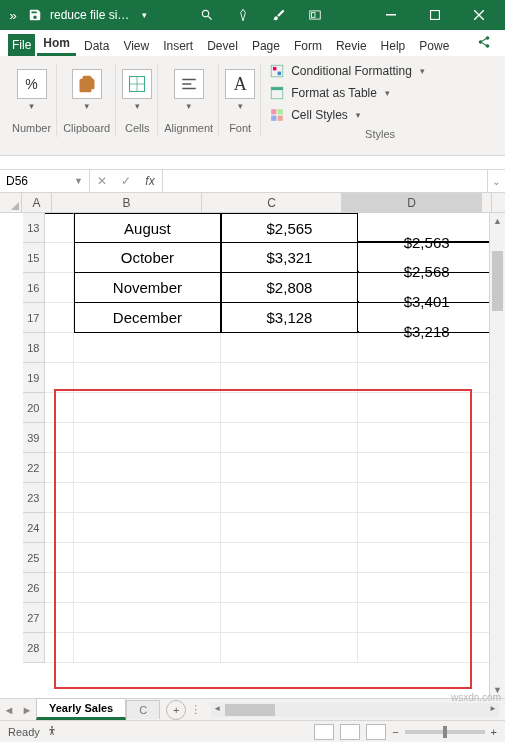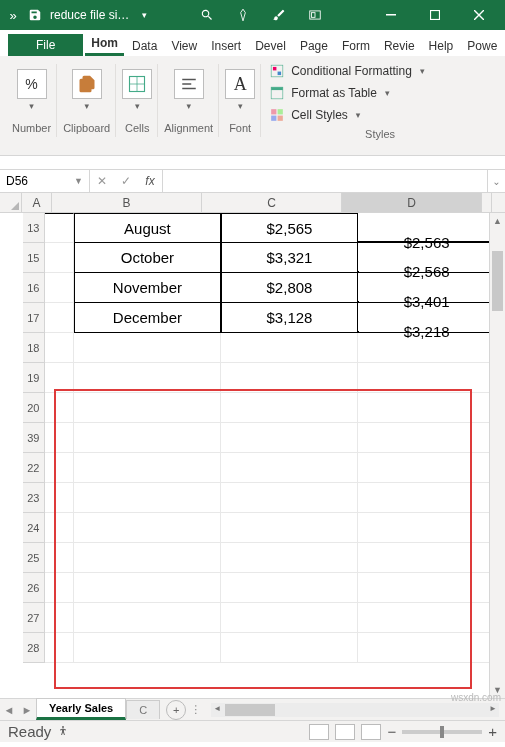--- a/index.html
+++ b/index.html
@@ -12,21 +12,21 @@
 .titlebar .tb-right { display: flex; align-items: center; gap: 4px; }
 .titlebar svg { fill: #fff; }
 .tbicon { width: 14px; height: 14px; display: flex; align-items: center; justify-content: center; }
 .filename { font-size: 12px; max-width: 90px; white-space: nowrap; overflow: hidden; text-overflow: ellipsis; }
 .winbtn { width: 40px; height: 30px; display: flex; align-items: center; justify-content: center; }
 .winbtn.close { background: none; }
 
 
 .menutabs { height: 26px; display: flex; align-items: flex-end; padding: 0 8px; gap: 2px; background: #fff; border-bottom: 0; }
 .menutabs .tab { font-size: 12px; padding: 4px 6px 3px; color: #333; cursor: pointer; }
-.menutabs .tab.file { background: #1a7243; color: #fff; padding: 4px 28px; }
+.menutabs .tab.file { background: #1a7243; color: #fff; padding: 4px 4px; }
 .menutabs .tab.active { border-bottom: 3px solid #1a7243; font-weight: 600; }
 .menutabs .share { margin-left: auto; padding: 4px 6px; }
 
 
 .ribbon { height: 100px; background: #f3f2f1; border-bottom: 1px solid #d6d6d6; display: flex; padding: 4px 6px 0; }
 .rgroup { display: flex; flex-direction: column; align-items: center; padding: 0 6px; position: relative; }
 .rgroup::after { content: ""; position: absolute; right: 0; top: 4px; bottom: 18px; width: 1px; background: #e1dfdd; }
 .rgroup:last-child::after { display: none; }
 .rgroup .gicon { height: 60px; display: flex; flex-direction: column; align-items: center; justify-content: center; gap: 2px; }
 .rgroup .glabel { font-size: 11px; color: #666; padding: 2px 0 4px; }
@@ -85,21 +85,21 @@
 .navarr { width: 18px; text-align: center; color: #888; }
 .stab { padding: 3px 12px; border: 1px solid #ccc; border-bottom: none; background: #fff; margin-top: -1px; }
 .stab.active { border-bottom: 3px solid #1a7243; font-weight: 600; background: #fff; }
 .stab.inactive { background: #ececec; color: #777; }
 .addsheet { width: 20px; height: 20px; border: 1px solid #bbb; border-radius: 50%; text-align: center; line-height: 18px; margin-left: 6px; color: #666; }
 .hscroll { flex: 1; margin: 0 6px; height: 14px; background: #ececec; position: relative; }
 .hthumb { position: absolute; top: 1px; bottom: 1px; background: #c8c8c8; }
 .sheettabs .colon { padding: 0 4px; color: #888; }
 
 
-.statusbar { height: 22px; background: #f3f2f1; border-top: 1px solid #d6d6d6; display: flex; align-items: center; padding: 0 8px; font-size: 15px; color: #555; gap: 6px; }
+.statusbar { height: 22px; background: #f3f2f1; border-top: 1px solid #d6d6d6; display: flex; align-items: center; padding: 0 8px; font-size: 11px; color: #555; gap: 6px; }
 .status-spacer { flex: 1; }
 .viewbtn { width: 20px; height: 16px; border: 1px solid #bbb; background: #fff; }
 .zoomslider { width: 80px; height: 4px; background: #ccc; position: relative; }
 .zoomslider .zt { position: absolute; top: -4px; width: 4px; height: 12px; background: #888; }
 .watermark { position: absolute; right: 4px; bottom: 44px; font-size: 10px; color: #bbb; }
 </style>
 </head>
 <body>
 
 <div class="titlebar">

